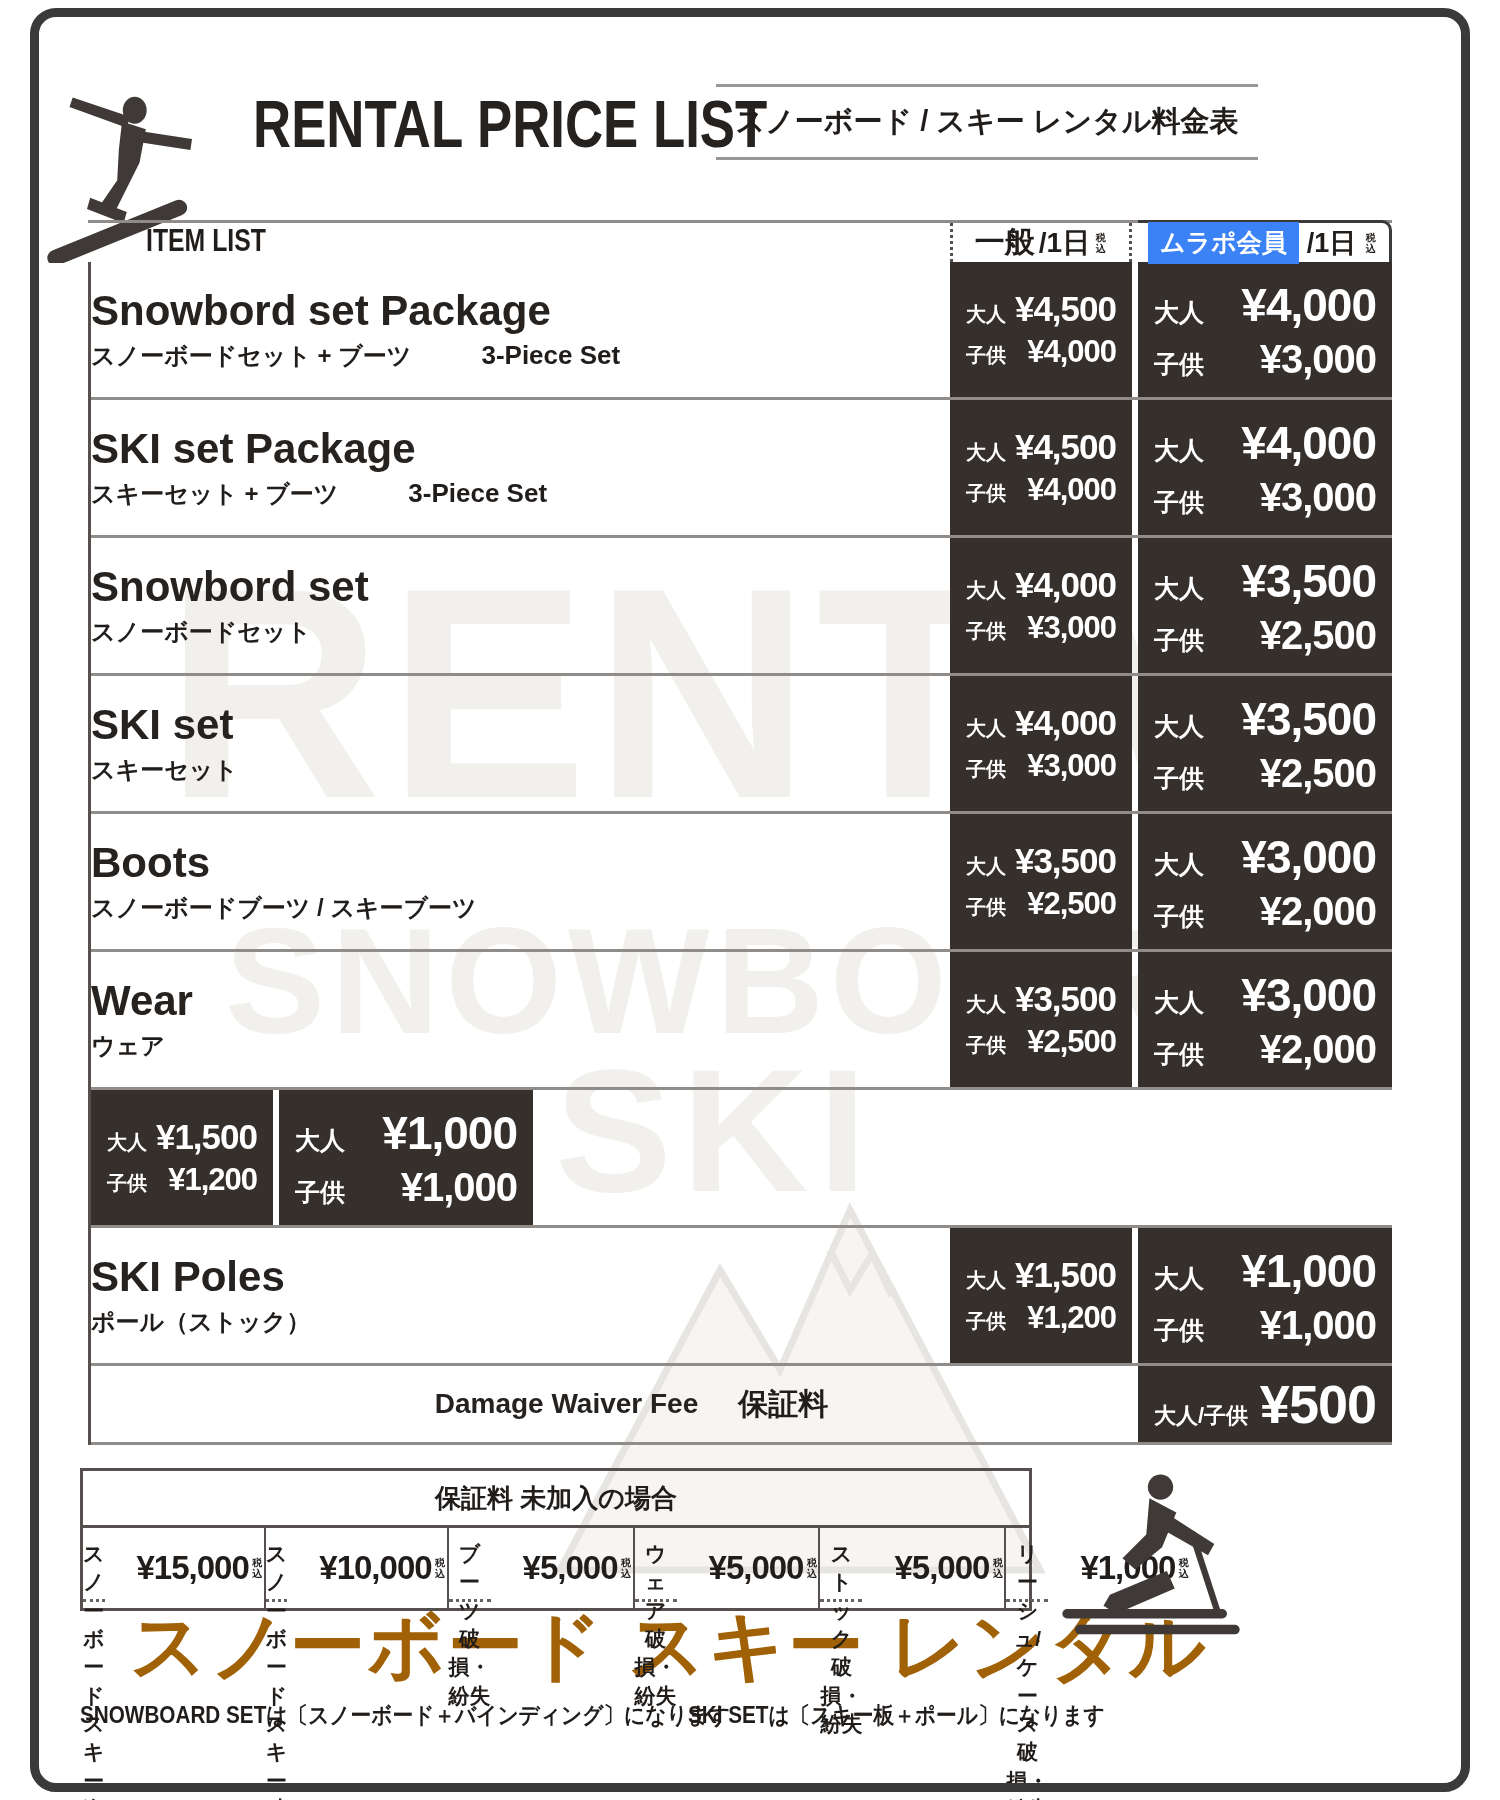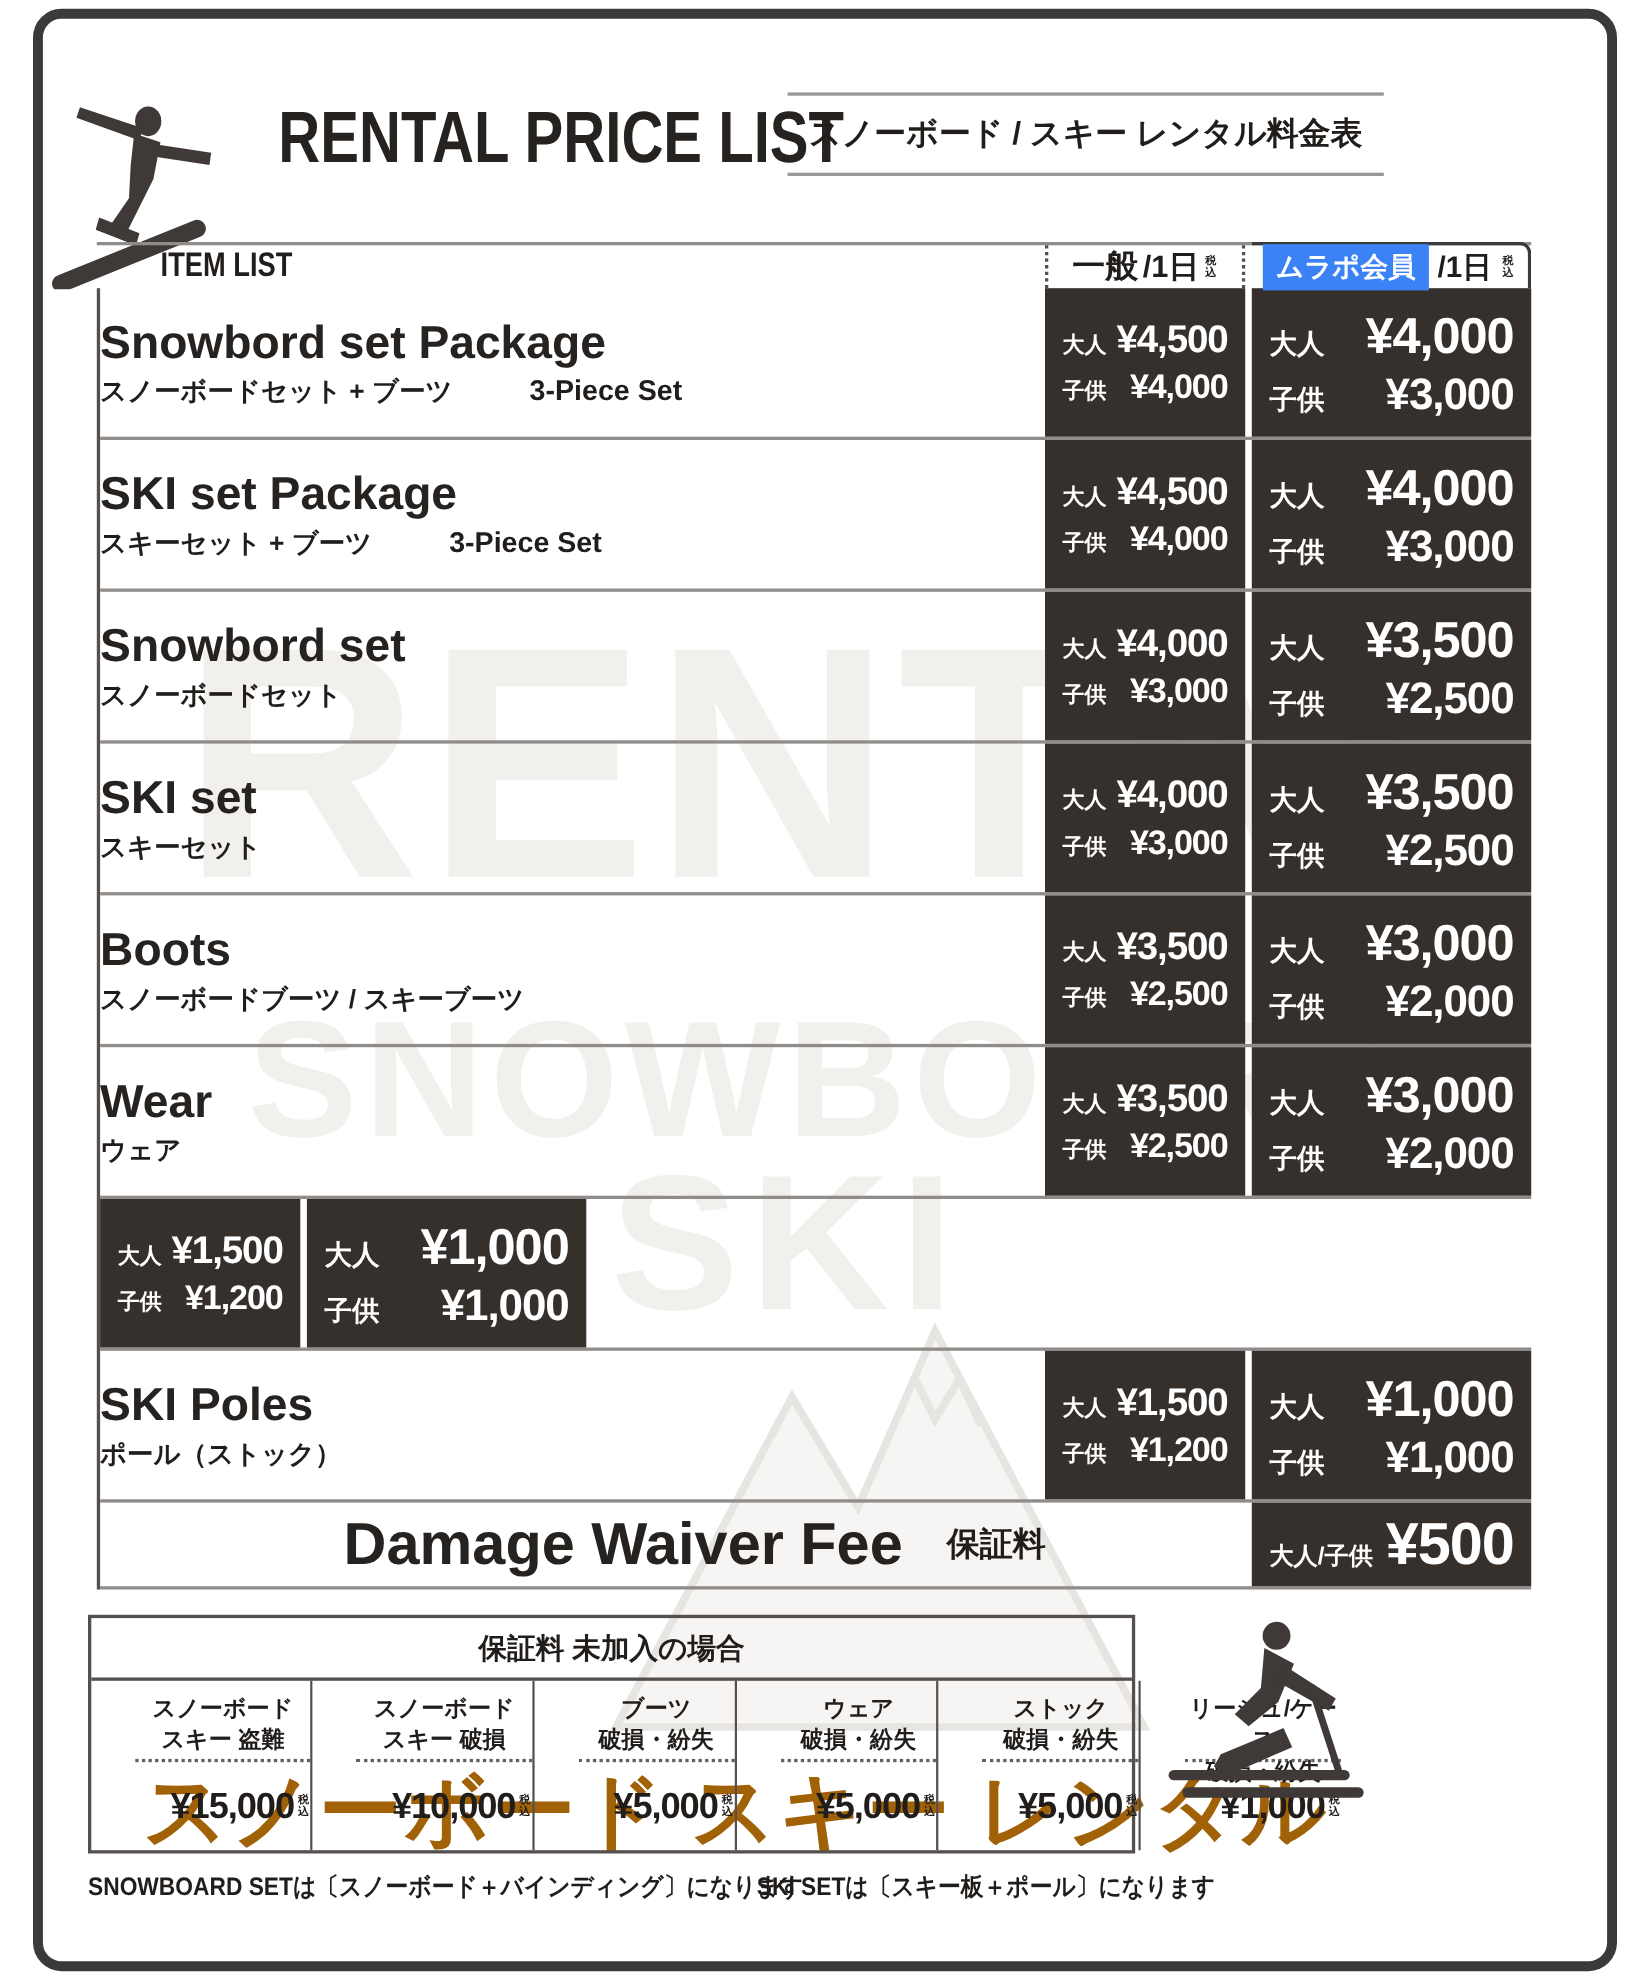--- a/index.html
+++ b/index.html
@@ -65,34 +65,34 @@
   .general .plabel{font-size:20px;font-weight:700;}
   .general .pval{font-size:35px;font-weight:700;letter-spacing:-1px;}
   .general .pline.child .pval{font-size:31px;}
   .member .plabel{font-size:25px;font-weight:700;}
   .member .pval{font-size:46px;font-weight:700;letter-spacing:-1px;}
   .member .pline.child .pval{font-size:40px;}
 
   
   .row.waiver{height:76px;}
   .waiver .cell-item{width:1047px;flex-direction:row;align-items:center;gap:40px;}
-  .waiver .item-name{font-size:54px;margin-left:34px;}
+  .waiver .item-name{font-size:28px;margin-left:34px;}
   .waiver .item-sub{font-size:30px;}
   .waiver .cell-price{width:254px;}
   .waiver .plabel{font-size:22px;font-weight:700;}
   .waiver .pval{font-size:54px;font-weight:700;letter-spacing:-1px;}
 
   
   #penalty{position:absolute;left:80px;top:1468px;width:952px;z-index:1;
     border:3px solid #55504d;box-sizing:border-box;background:transparent;}
   .penalty-title{height:54px;display:flex;align-items:center;justify-content:center;
     font-size:26px;font-weight:700;border-bottom:3px solid #55504d;}
   #penalty-cols{display:flex;}
   .pcol{flex:1;border-right:2px solid #55504d;text-align:center;box-sizing:border-box;
-    display:flex;flex-direction:column;margin-left:40px;}
+    display:flex;}
   .pcol:last-child{border-right:none;}
   .pcol-header{height:74px;box-sizing:border-box;padding-top:12px;border-bottom:3px dotted #66615e;
     font-size:21px;font-weight:700;line-height:1.35;}
   .pcol-price{height:80px;display:flex;align-items:center;justify-content:center;gap:2px;padding-left:32px;}
   .pprice{font-size:33px;font-weight:700;letter-spacing:-1px;}
 
   #skier{position:absolute;left:1056px;top:1452px;z-index:1;}
 
   
   .footnote{position:absolute;top:1700px;z-index:1;font-size:23px;font-weight:700;}

